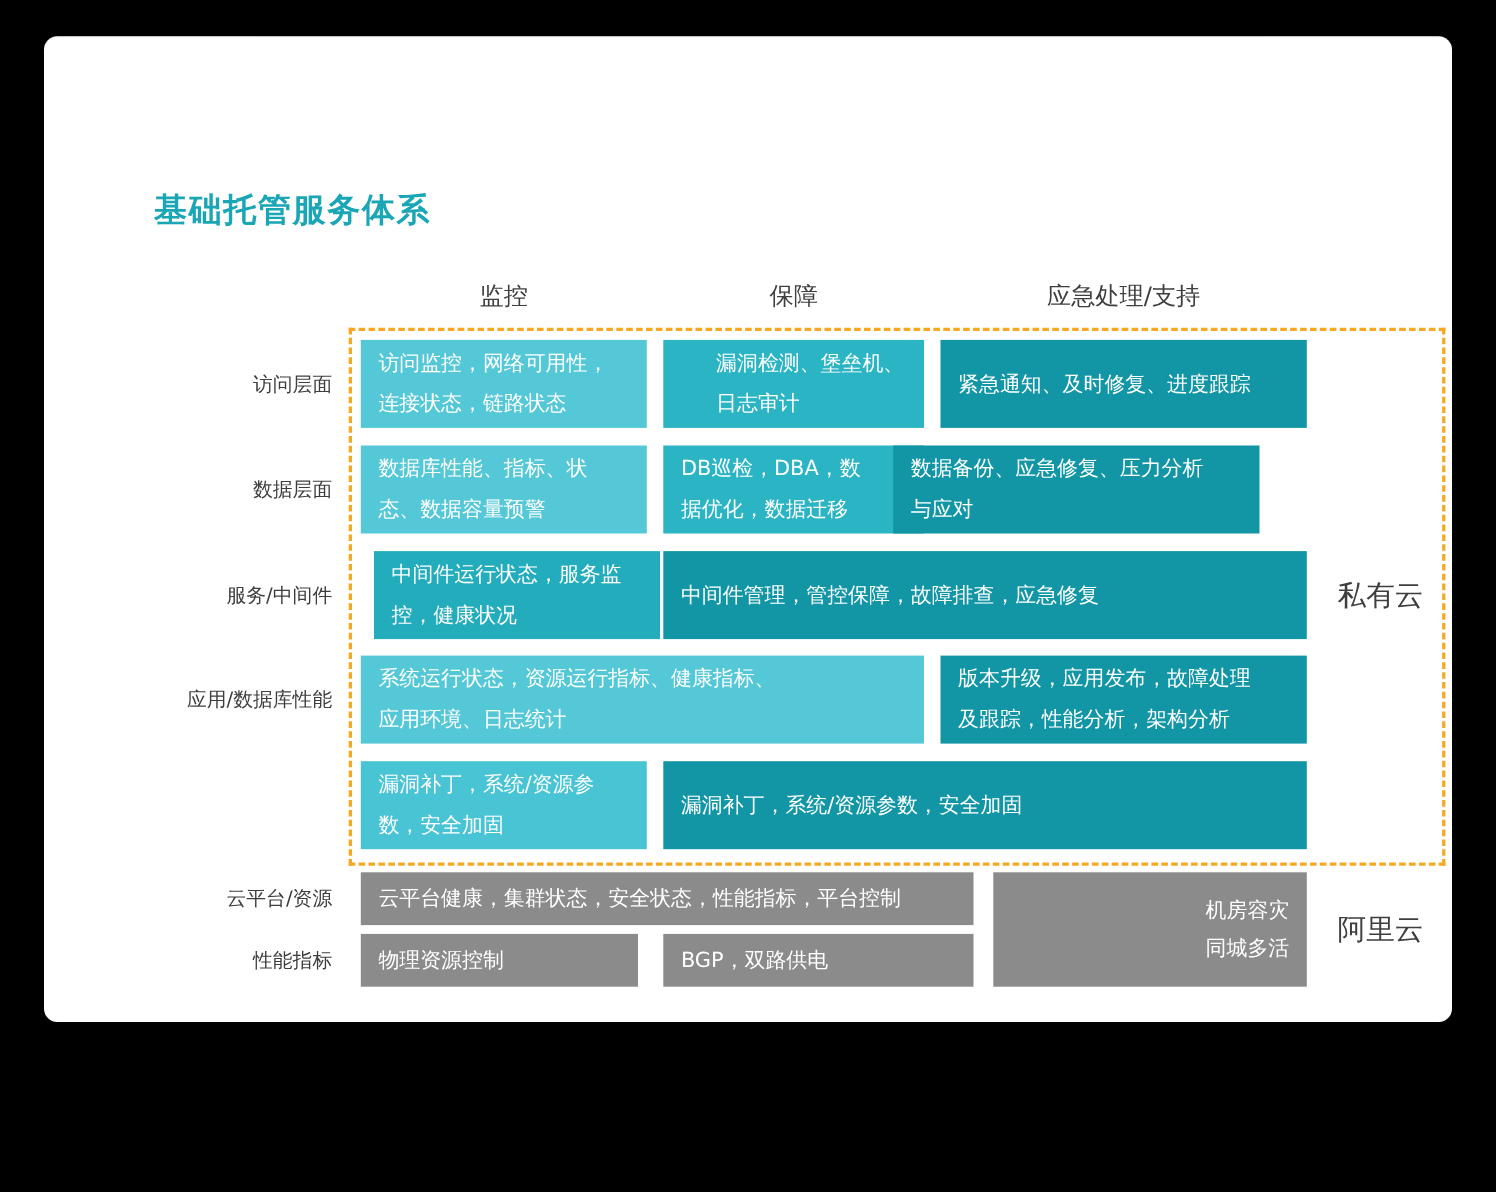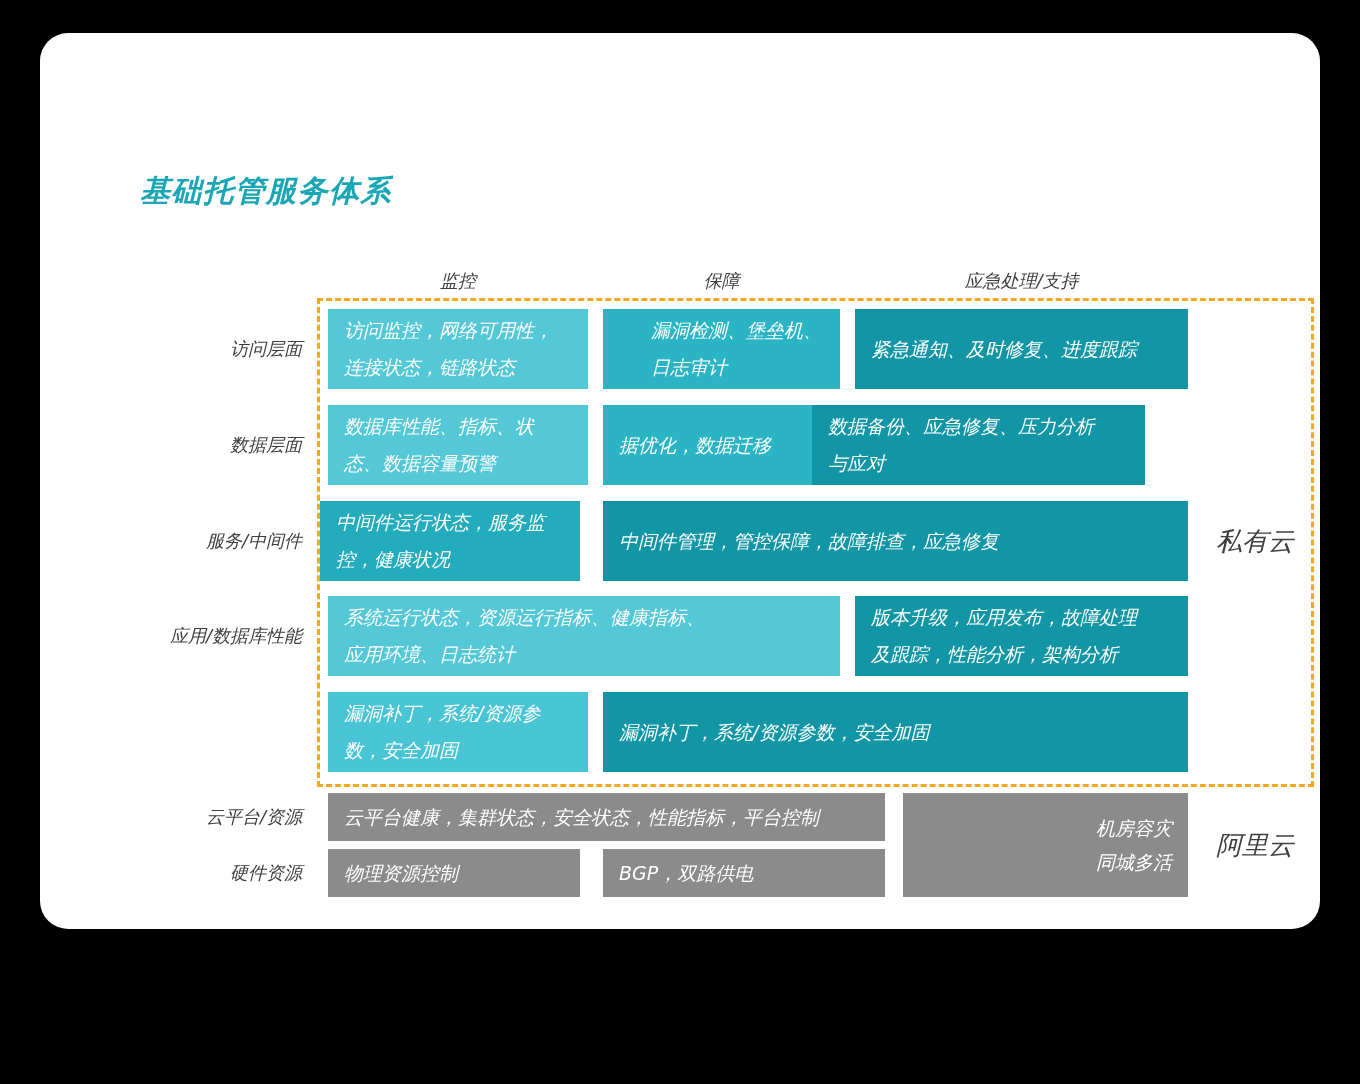--- a/index.html
+++ b/index.html
@@ -1,25 +1,25 @@
 <!DOCTYPE html>
 <html style="--title-teal: #1BA6B6; --light: #54C8D7; --light2: #49C4D4; --medium: #2BB4C3; --medium2: #23ACBC; --dark: #1296A6; --gray: #8B8B8B; --dashed-border: #F7A823; --label-text: #3E3E3E; --cell-text: #FFFFFF;"><head>
 <meta charset="utf-8">
 <style>
   * { margin:0; padding:0; box-sizing:border-box; }
   html,body { width:1360px; height:1084px; background:#000; overflow:hidden;
               font-family:"DejaVu Sans","Liberation Sans",sans-serif; }
   .card { position:absolute; left:40px; top:33px; width:1280px; height:896px;
-          background:#ffffff; border-radius:28px;font-style:italic; }
+          background:#ffffff; border-radius:12px; }
 
   .title { position:absolute; left:100px; top:138px; font-size:30px; font-weight:bold;
            color:var(--title-teal); letter-spacing:1.5px; }
 
-  .col-header { position:absolute; top:232px; height:32px; display:flex;
-                align-items:center; justify-content:center; font-size:18px;
+  .col-header { position:absolute; top:220px; height:32px; display:flex;
+                align-items:center; justify-content:center; font-size:22px;
                 color:var(--label-text); }
   .ch1 { left:288px; width:260px; }
   .ch2 { left:563px; width:237px; }
   .ch3 { left:815px; width:333px; }
 
   .dashed-box { position:absolute; left:277px; top:265px; width:997px; height:489px;
                 border:3px dashed var(--dashed-border); }
 
   .row-label { position:absolute; left:62px; width:200px; display:flex;
                align-items:center; justify-content:flex-end; font-size:18px;
@@ -47,21 +47,21 @@
   .dark    { background:var(--dark); }
   .gray    { background:var(--gray); }
   .centered { align-items:flex-end; text-align:center; line-height:34px; }
 
   .p-r1c1 { left:288px; top:276px; width:260px; height:80px; }
   .p-r1c2 { left:563px; top:276px; width:237px; height:80px;padding-left:48px; }
   .p-r1c3 { left:815px; top:276px; width:333px; height:80px; }
   .p-r2c1 { left:288px; top:372px; width:260px; height:80px; }
   .p-r2c2 { left:563px; top:372px; width:237px; height:80px; }
   .p-r2c3 { left:772px; top:372px; width:333px; height:80px; }
-  .p-r3c1 { left:280px; top:468px; width:260px; height:80px; }
+  .p-r3c1 { left:300px; top:468px; width:260px; height:80px; }
   .p-r3w  { left:563px; top:468px; width:585px; height:80px; }
   .p-r4w  { left:288px; top:563px; width:512px; height:80px; }
   .p-r4c3 { left:815px; top:563px; width:333px; height:80px; }
   .p-r5c1 { left:288px; top:659px; width:260px; height:80px; }
   .p-r5w  { left:563px; top:659px; width:585px; height:80px; }
   .p-r6w  { left:288px; top:760px; width:557px; height:48px; }
   .p-r7c1 { left:288px; top:816px; width:252px; height:48px; }
   .p-r7c2 { left:563px; top:816px; width:282px; height:48px; }
   .p-tall { left:863px; top:760px; width:285px; height:104px; }
 </style>
@@ -76,21 +76,21 @@
   <div class="col-header ch2">保障</div>
   <div class="col-header ch3">应急处理/支持</div>
 
   <div class="dashed-box"></div>
 
   <div class="row-label rl1">访问层面</div>
   <div class="row-label rl2">数据层面</div>
   <div class="row-label rl3">服务/中间件</div>
   <div class="row-label rl4">应用/数据库性能</div>
   <div class="row-label rl5">云平台/资源</div>
-  <div class="row-label rl6">硬件资源</div>
+  <div class="row-label rl6">性能指标</div>
 
   <div class="side-label sl-private">私有云</div>
   <div class="side-label sl-ali">阿里云</div>
 
   <div class="cell light p-r1c1">
     <div>访问监控，网络可用性，</div>
     <div>连接状态，链路状态</div>
   </div>
   <div class="cell medium p-r1c2">
     <div>漏洞检测、堡垒机、</div>
@@ -98,20 +98,21 @@
   </div>
   <div class="cell dark p-r1c3">
     <div>紧急通知、及时修复、进度跟踪</div>
   </div>
 
   <div class="cell light p-r2c1">
     <div>数据库性能、指标、状</div>
     <div>态、数据容量预警</div>
   </div>
   <div class="cell medium p-r2c2">
+    <div>DB巡检，DBA，数</div>
     <div>据优化，数据迁移</div>
   </div>
   <div class="cell dark p-r2c3">
     <div>数据备份、应急修复、压力分析</div>
     <div>与应对</div>
   </div>
 
   <div class="cell medium2 p-r3c1">
     <div>中间件运行状态，服务监</div>
     <div>控，健康状况</div>

